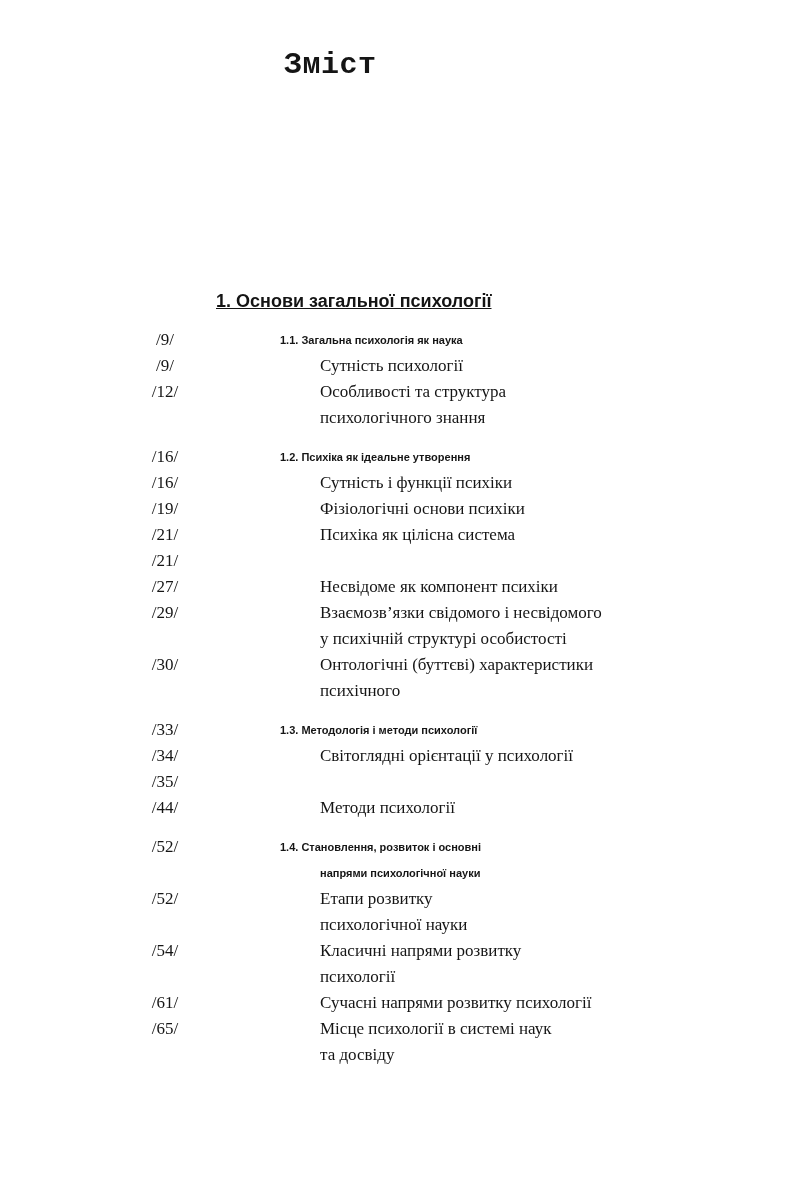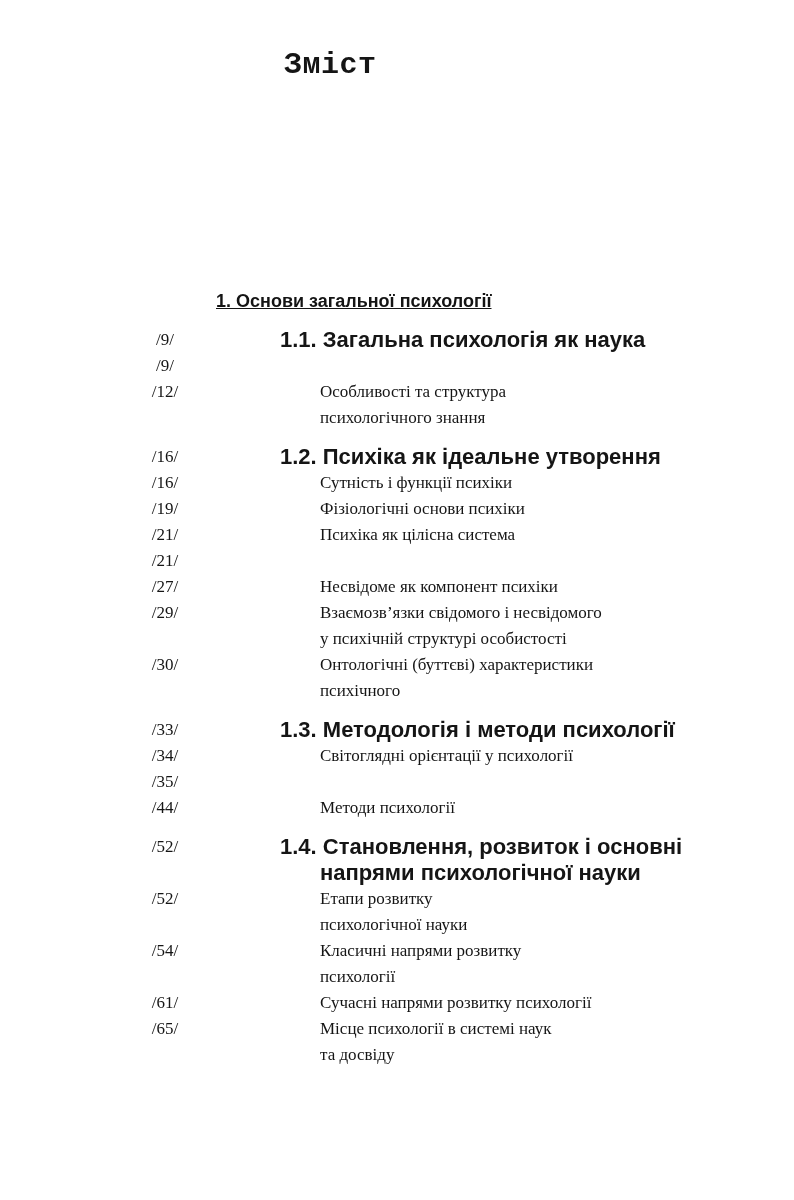--- a/index.html
+++ b/index.html
@@ -62,21 +62,21 @@
     color: #151515;
   }
   .textcol {
     width: 448px;
     white-space: pre-line;
     color: #151515;
   }
   .textcol.bold-entry {
     font-family: "Liberation Sans", sans-serif;
     font-weight: bold;
-    font-size: 22px;
+    font-size: 11px;
     padding-left: 40px;
     text-indent: -40px;
   }
   .textcol.sub-entry {
     font-family: "Liberation Serif", serif;
     padding-left: 40px;
   }
 </style>
 </head>
 <body>
@@ -85,20 +85,21 @@
 
 <div class="toc">
     <div class="toc-heading">1. Основи загальної психології</div>
     <div class="toc-group">
       <div class="toc-row">
         <span class="pagecol">/9/</span>
         <span class="textcol bold-entry">1.1. Загальна психологія як наука</span>
       </div>
       <div class="toc-row">
         <span class="pagecol">/9/</span>
+        <span class="textcol sub-entry">Сутність психології</span>
       </div>
       <div class="toc-row">
         <span class="pagecol">/12/</span>
         <span class="textcol sub-entry">Особливості та структура
 психологічного знання</span>
       </div>
     </div>
     <div class="toc-group">
       <div class="toc-row">
         <span class="pagecol">/16/</span>

